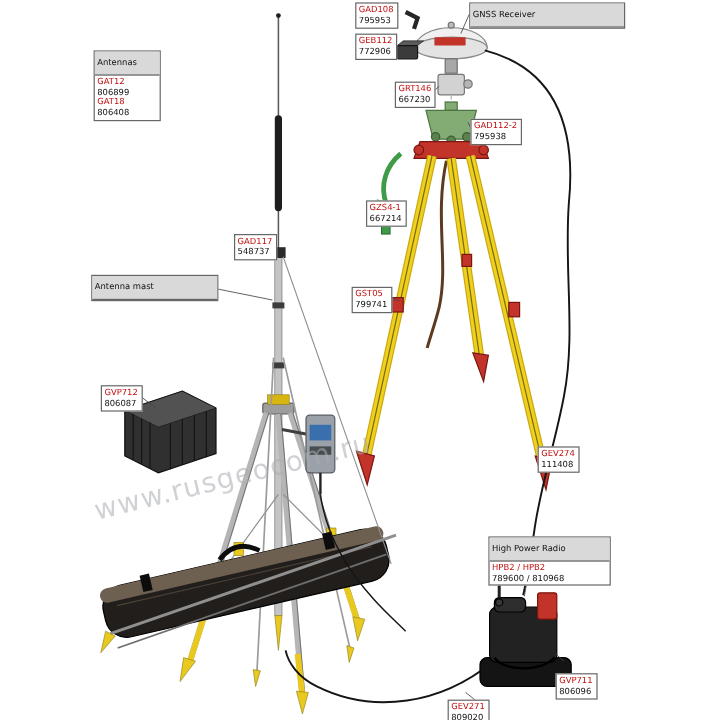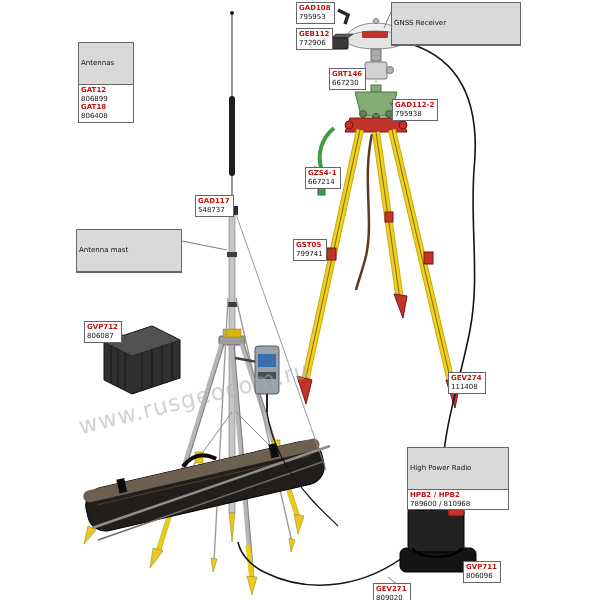--- a/index.html
+++ b/index.html
@@ -1,24 +1,24 @@
 <!DOCTYPE html>
 <html><head>
 <meta charset="utf-8">
 <style>
   html,body{margin:0;padding:0;background:#fff}
   #stage{position:relative;width:600px;height:600px;background:#fff;overflow:hidden;
          font-family:"DejaVu Sans",sans-serif}
   #art{position:absolute;left:0;top:0;z-index:1}
   .label{position:absolute;background:#fff;border:1px solid #666;font-size:7px;
          line-height:1.25;color:#000;z-index:6}
-  .label-header{background:#d9d9d9;border-bottom:1px solid #666;padding:16px 2px;
+  .label-header{background:#d9d9d9;border-bottom:1px solid #666;padding:5px 2px;
                 color:#111;white-space:nowrap}
   .label-body{padding:1px 3px 1px 2px}
-  .pn{display:block;color:#c21111;font-weight:bold;white-space:nowrap}
+  .pn{display:block;color:#c21111;font-weight:normal;white-space:nowrap}
   .code{display:block;color:#111;white-space:nowrap}
   #watermark{position:absolute;left:76px;top:414px;z-index:7;transform:rotate(-14deg);
              transform-origin:left top;font-size:23px;letter-spacing:1px;color:#a9adb2;
              opacity:.55;pointer-events:none}
 </style>
 </head>
 <body>
 
 <div id="stage">
 

